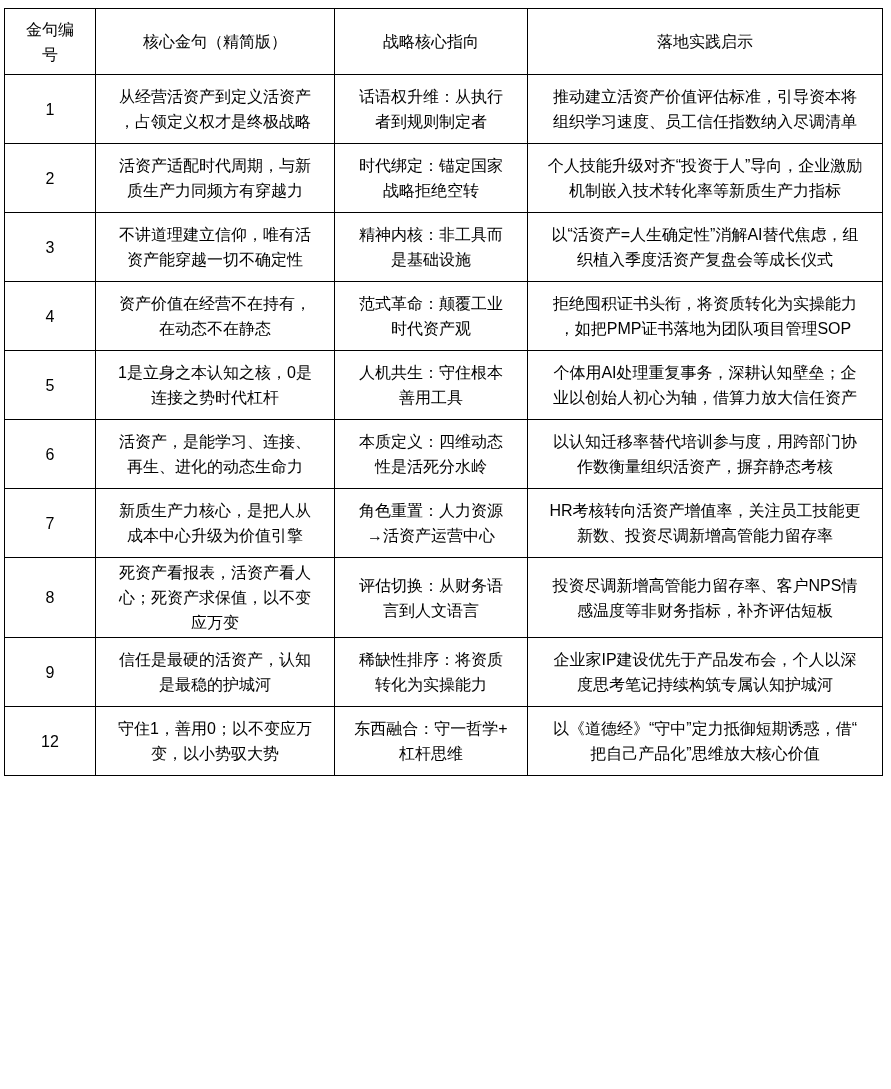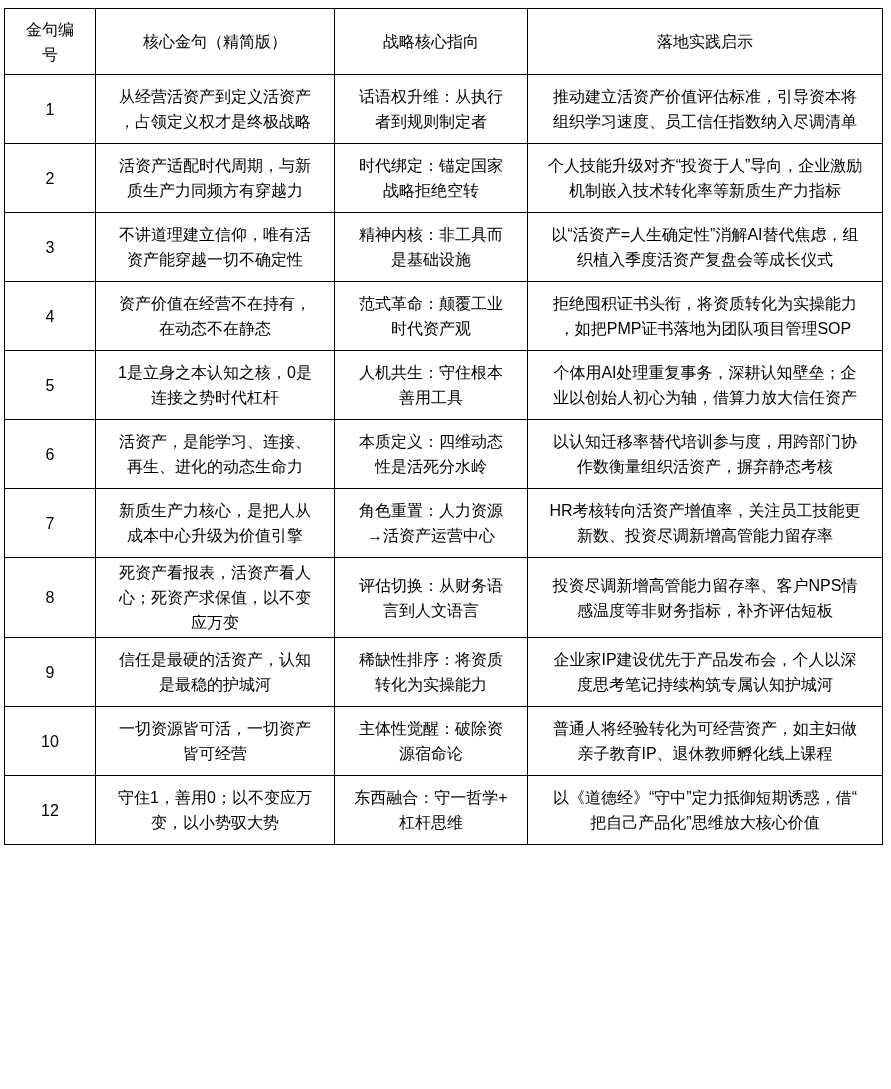--- a/index.html
+++ b/index.html
@@ -120,26 +120,20 @@
     <td class="c-text">投资尽调新增高管能力留存率、客户NPS情感温度等非财务指标，补齐评估短板</td>
   </tr>
 
   <tr>
     <td class="c-id">9</td>
     <td class="c-text">信任是最硬的活资产，认知是最稳的护城河</td>
     <td class="c-text">稀缺性排序：将资质转化为实操能力</td>
     <td class="c-text">企业家IP建设优先于产品发布会，个人以深度思考笔记持续构筑专属认知护城河</td>
   </tr>
 
-  <tr>
-    <td class="c-id">10</td>
-    <td class="c-text">一切资源皆可活，一切资产皆可经营</td>
-    <td class="c-text">主体性觉醒：破除资源宿命论</td>
-    <td class="c-text">普通人将经验转化为可经营资产，如主妇做亲子教育IP、退休教师孵化线上课程</td>
-  </tr>
 
 
   <tr>
     <td class="c-id">12</td>
     <td class="c-text">守住1，善用0；以不变应万变，以小势驭大势</td>
     <td class="c-text">东西融合：守一哲学+杠杆思维</td>
     <td class="c-text">以《道德经》“守中”定力抵御短期诱惑，借“把自己产品化”思维放大核心价值</td>
   </tr>
 
 </tbody>

